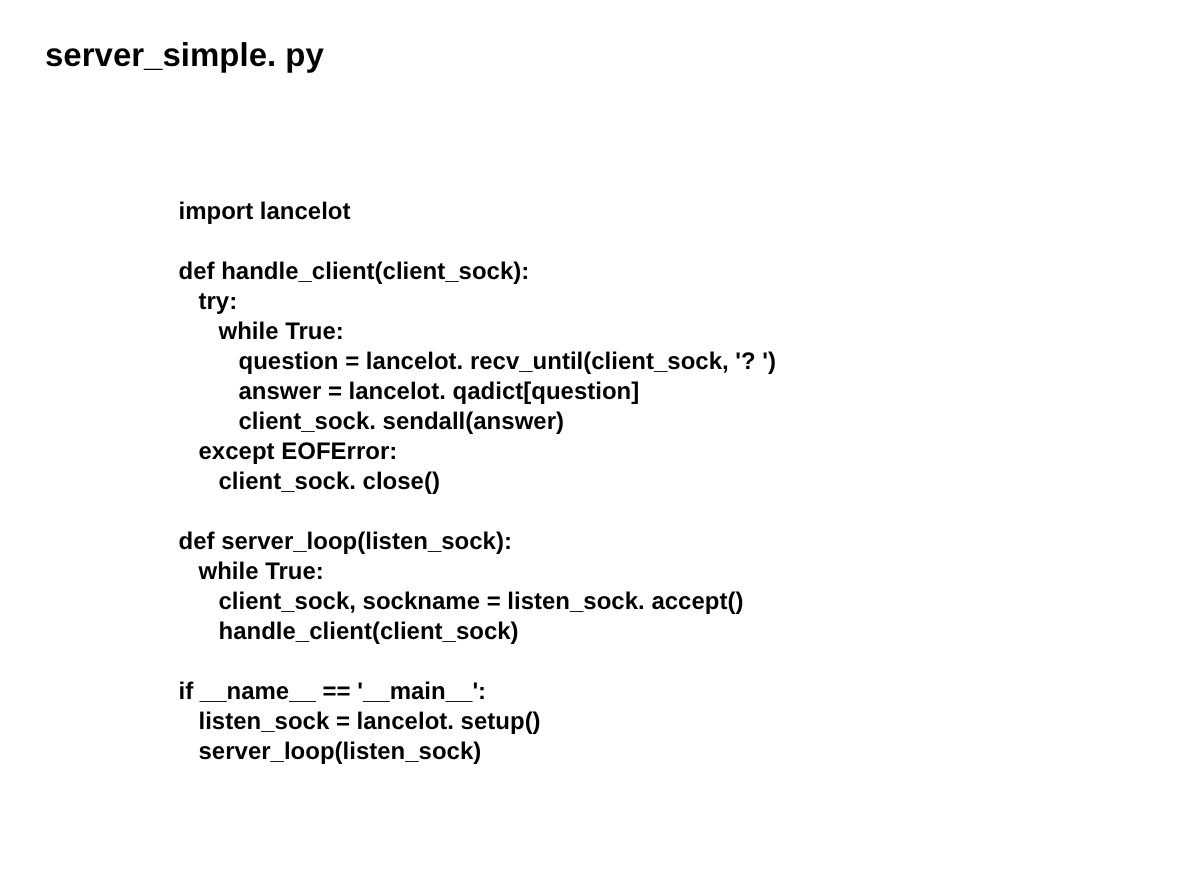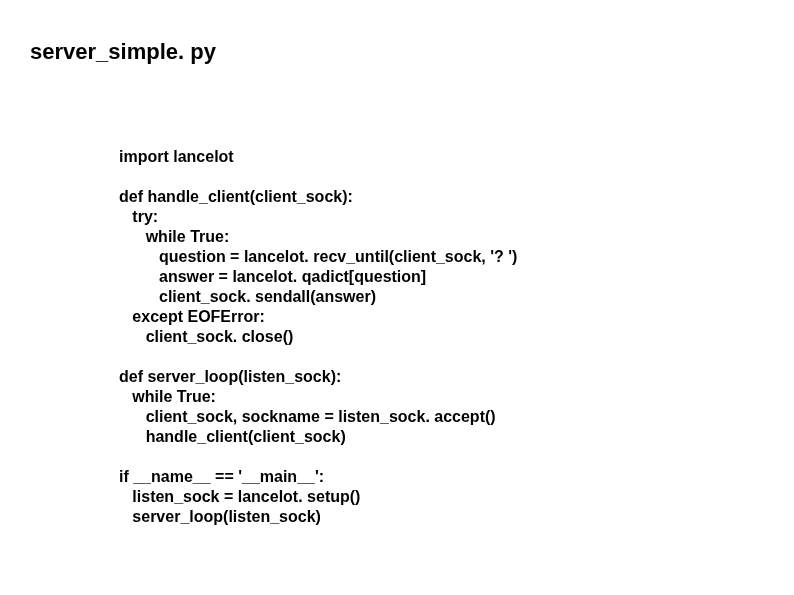--- a/index.html
+++ b/index.html
@@ -9,21 +9,20 @@
     height: 595px;
     background: #ffffff;
     font-family: Arial, Helvetica, sans-serif;
     color: #000;
   }
   .page {
     position: relative;
     width: 794px;
     height: 450px;
     box-sizing: border-box;
-    margin-top: 15px;
   }
   .title {
     position: absolute;
     top: 24px;
     left: 30px;
     font-size: 22px;
     font-weight: bold;
   }
   .code-block {
     position: absolute;

